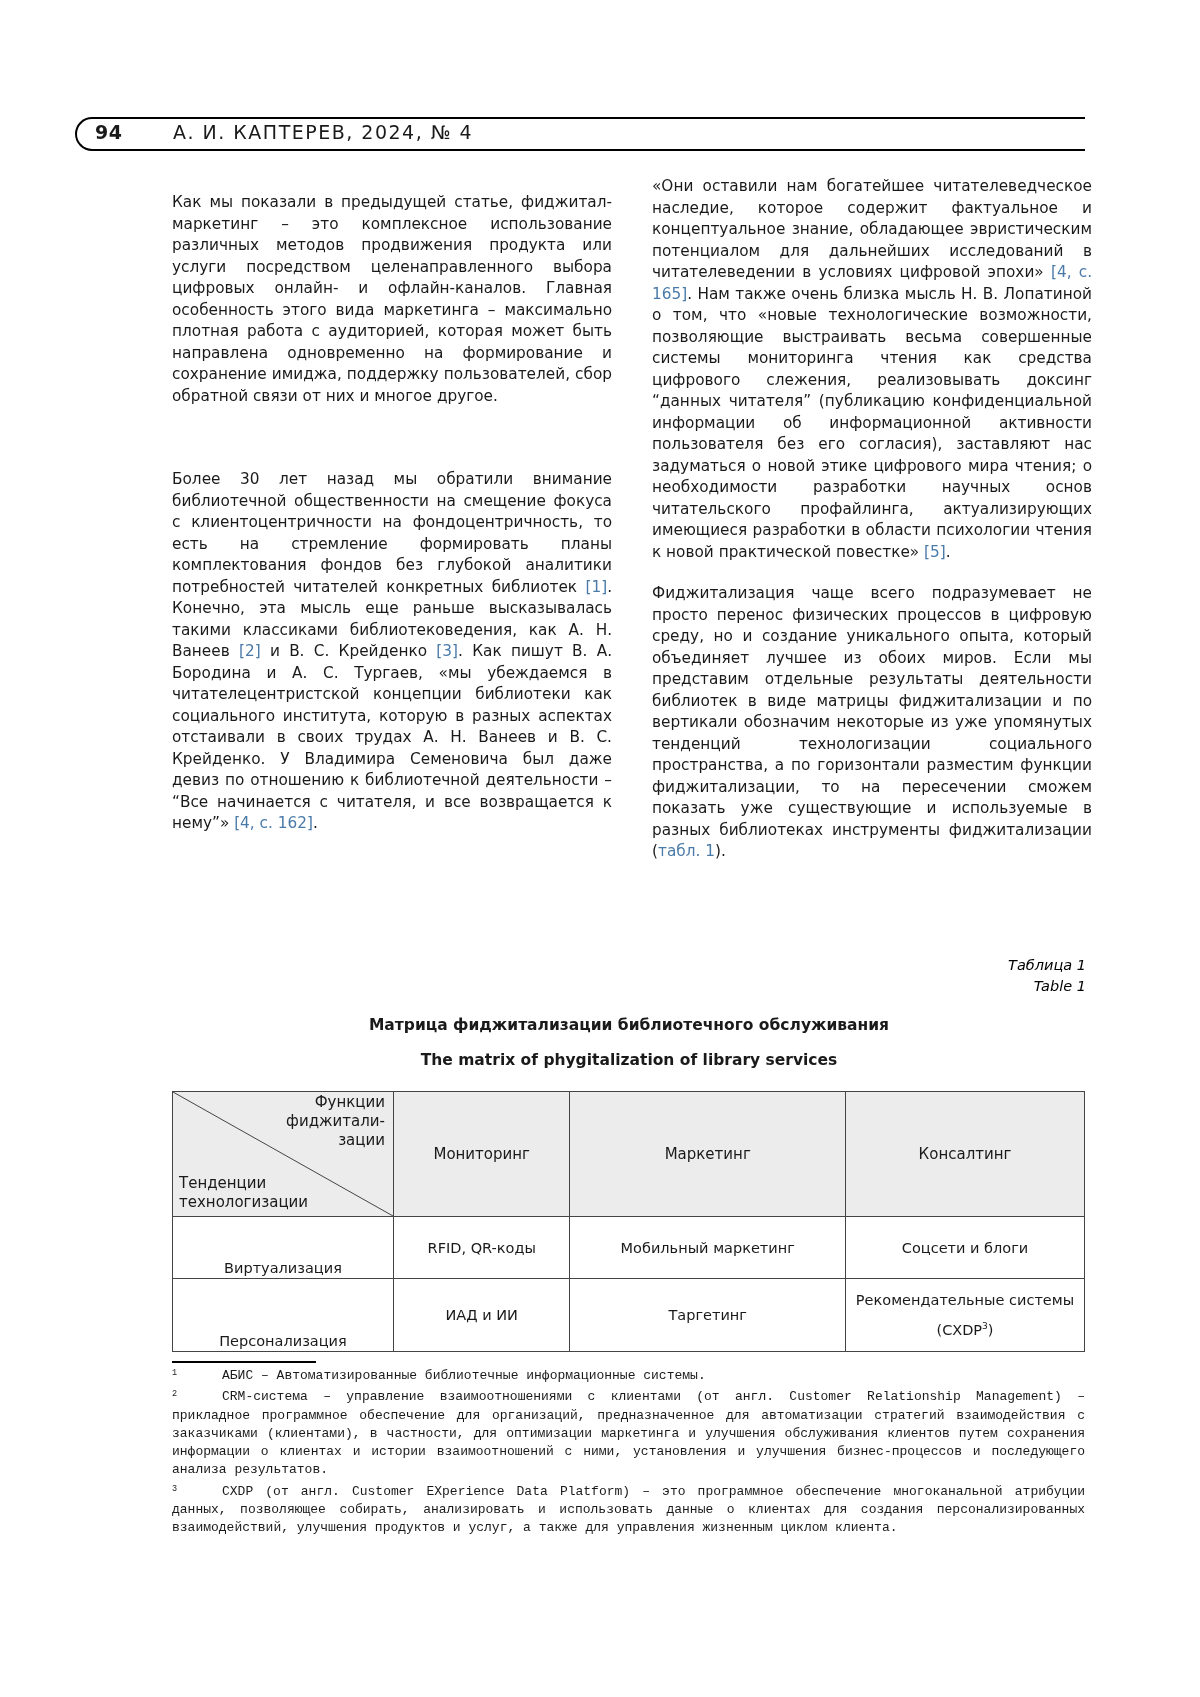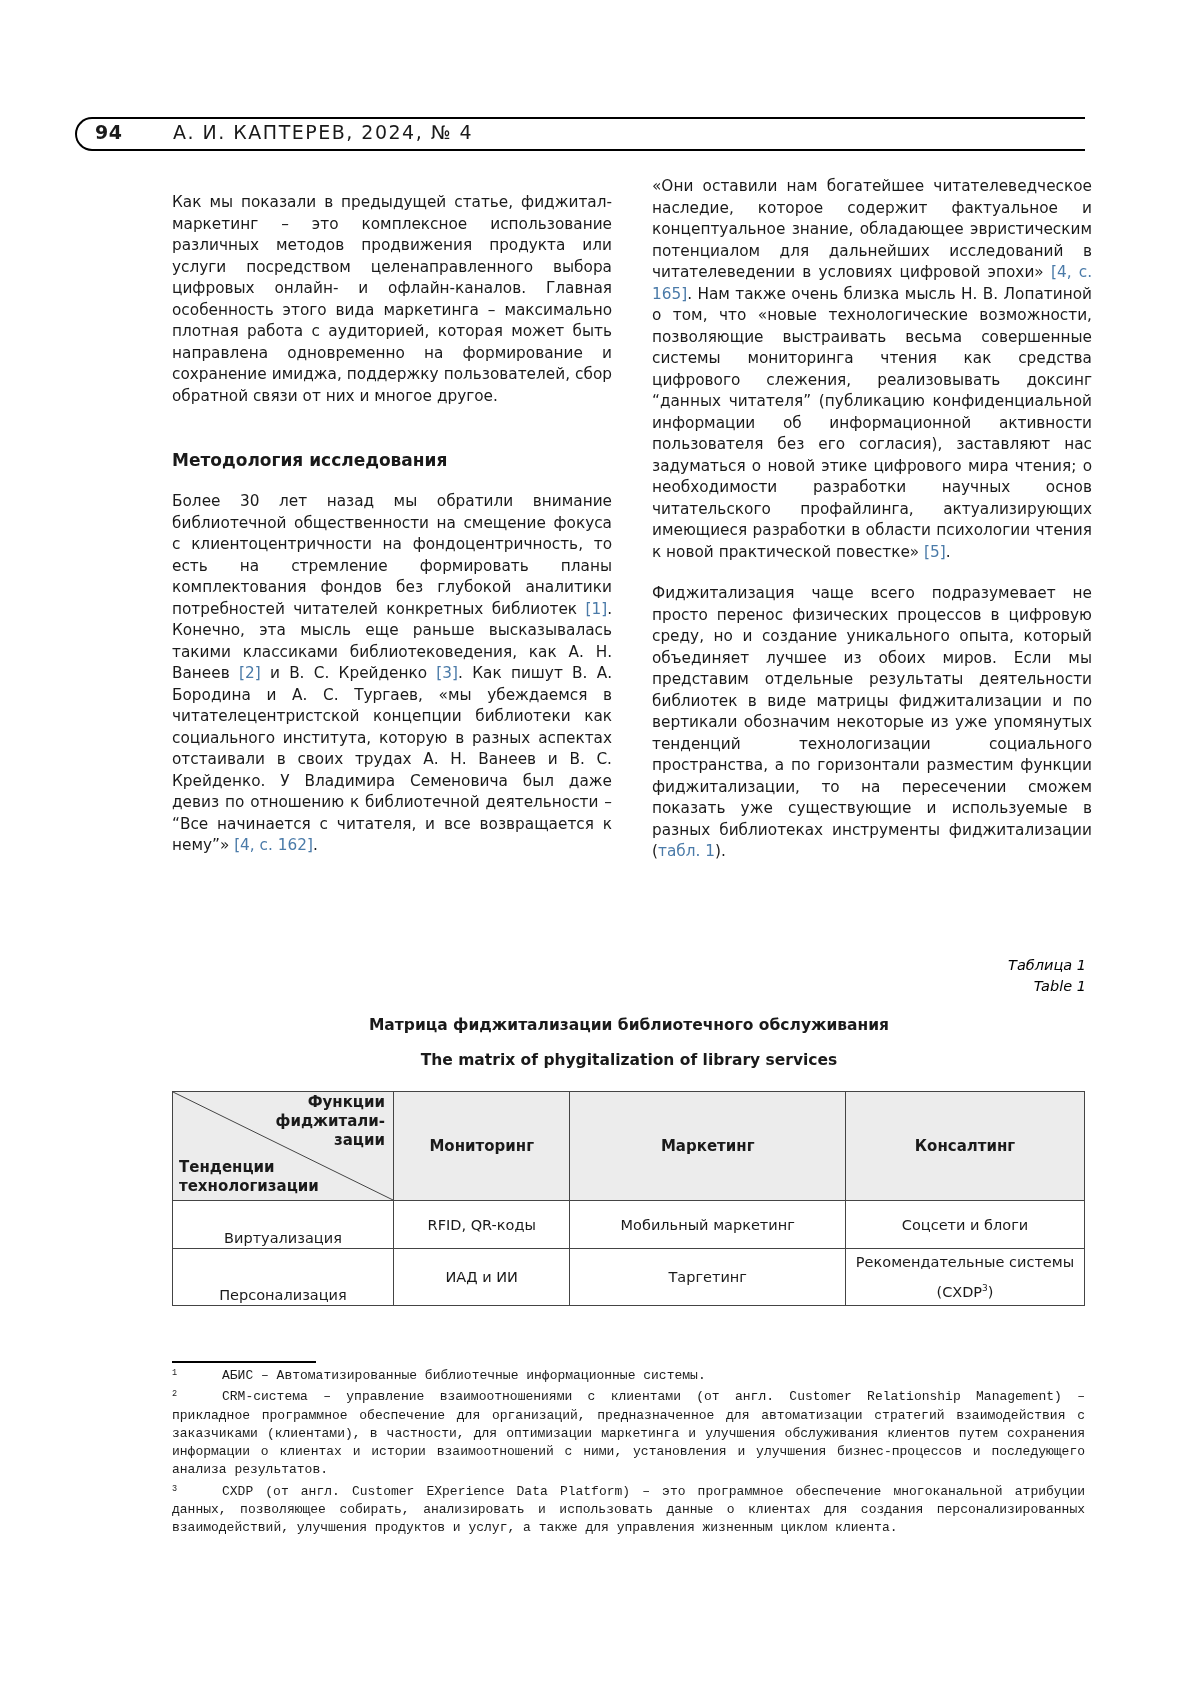--- a/index.html
+++ b/index.html
@@ -26,22 +26,22 @@
 
   .table-label { position: absolute; right: 114px; top: 955px; text-align: right;
                  font-style: italic; font-size: 14.5px; line-height: 21px; color: #000000; }
   .table-title { position: absolute; left: 172px; width: 914px; text-align: center;
                  font-weight: bold; font-size: 15.5px; }
   .tt-ru { top: 1016px; }
   .tt-en { top: 1051px; }
 
   table.matrix { position: absolute; left: 172px; top: 1091px; width: 913px;
                  border-collapse: collapse; font-size: 14.5px; }
-  table.matrix td, table.matrix th { border: 1.5px solid #444; text-align: center; padding: 0 4px; }
-  table.matrix th { background: #ececec; font-weight: bold; height: 108px; font-size: 15px; }
+  table.matrix td, table.matrix th { border: 1.5px solid #444; text-align: center; padding: 8px 4px; }
+  table.matrix th { background: #ececec; font-weight: normal; height: 108px; font-size: 15px; }
   table.matrix td { height: 45px; }
   .corner { position: relative; width: 220px; padding: 0 !important; }
   .corner svg { position: absolute; left: 0; top: 0; width: 100%; height: 100%; }
   .corner .c-top { position: absolute; right: 8px; top: 1px; text-align: right; line-height: 19px; }
   .corner .c-bottom { position: absolute; left: 6px; bottom: 4px; text-align: left; line-height: 19px; }
   td.rowhead { vertical-align: bottom; padding-bottom: 2px !important; }
   td.cell { vertical-align: middle; }
   sup { font-size: 9px; vertical-align: super; }
 
   .fn-rule { position: absolute; left: 172px; top: 1361px; width: 144px; height: 0;
@@ -56,21 +56,20 @@
 
 <div class="running-head">
   <span class="page-num">94</span>
   <span class="journal">А. И. КАПТЕРЕВ, 2024, № 4</span>
 </div>
 
 <div class="col col-left">
   <div class="gap-sm"></div>
   <p>Как мы показали в предыдущей статье, фиджитал-маркетинг – это комплексное использование различных методов продвижения продукта или услуги посредством целенаправленного выбора цифровых онлайн- и офлайн-каналов. Главная особенность этого вида маркетинга – максимально плотная работа с аудиторией, которая может быть направлена одновременно на формирование и сохранение имиджа, поддержку пользователей, сбор обратной связи от них и многое другое.</p>
   <div class="gap-lg"></div>
-  <h2>Методология исследования</h2>
   <div class="gap-sm"></div>
   <p><span>Более 30 лет назад мы обратили внимание библиотечной общественности на смещение фокуса с клиентоцентричности на фондоцентричность, то есть на стремление формировать планы комплектования фондов без глубокой аналитики потребностей читателей конкретных библиотек </span><span class="cite">[1]</span><span>. Конечно, эта мысль еще раньше высказывалась такими классиками библиотековедения, как А. Н. Ванеев </span><span class="cite">[2]</span><span> и В. С. Крейденко </span><span class="cite">[3]</span><span>. Как пишут В. А. Бородина и А. С. Тургаев, «мы убеждаемся в читателецентристской концепции библиотеки как социального института, которую в разных аспектах отстаивали в своих трудах А. Н. Ванеев и В. С. Крейденко. У Владимира Семеновича был даже девиз по отношению к библиотечной деятельности – “Все начинается с читателя, и все возвращается к нему”» </span><span class="cite">[4, с. 162]</span><span>.</span></p>
 </div>
 
 <div class="col col-right">
   <p><span>«Они оставили нам богатейшее читателеведческое наследие, которое содержит фактуальное и концептуальное знание, обладающее эвристическим потенциалом для дальнейших исследований в читателеведении в условиях цифровой эпохи» </span><span class="cite">[4, с. 165]</span><span>. Нам также очень близка мысль Н. В. Лопатиной о том, что «новые технологические возможности, позволяющие выстраивать весьма совершенные системы мониторинга чтения как средства цифрового слежения, реализовывать доксинг “данных читателя” (публикацию конфиденциальной информации об информационной активности пользователя без его согласия), заставляют нас задуматься о новой этике цифрового мира чтения; о необходимости разработки научных основ читательского профайлинга, актуализирующих имеющиеся разработки в области психологии чтения к новой практической повестке» </span><span class="cite">[5]</span><span>.</span></p>
   <div class="gap-sm"></div>
   <p><span>Фиджитализация чаще всего подразумевает не просто перенос физических процессов в цифровую среду, но и создание уникального опыта, который объединяет лучшее из обоих миров. Если мы представим отдельные результаты деятельности библиотек в виде матрицы фиджитализации и по вертикали обозначим некоторые из уже упомянутых тенденций технологизации социального пространства, а по горизонтали разместим функции фиджитализации, то на пересечении сможем показать уже существующие и используемые в разных библиотеках инструменты фиджитализации (</span><span class="cite">табл. 1</span><span>).</span></p>
 </div>
 

